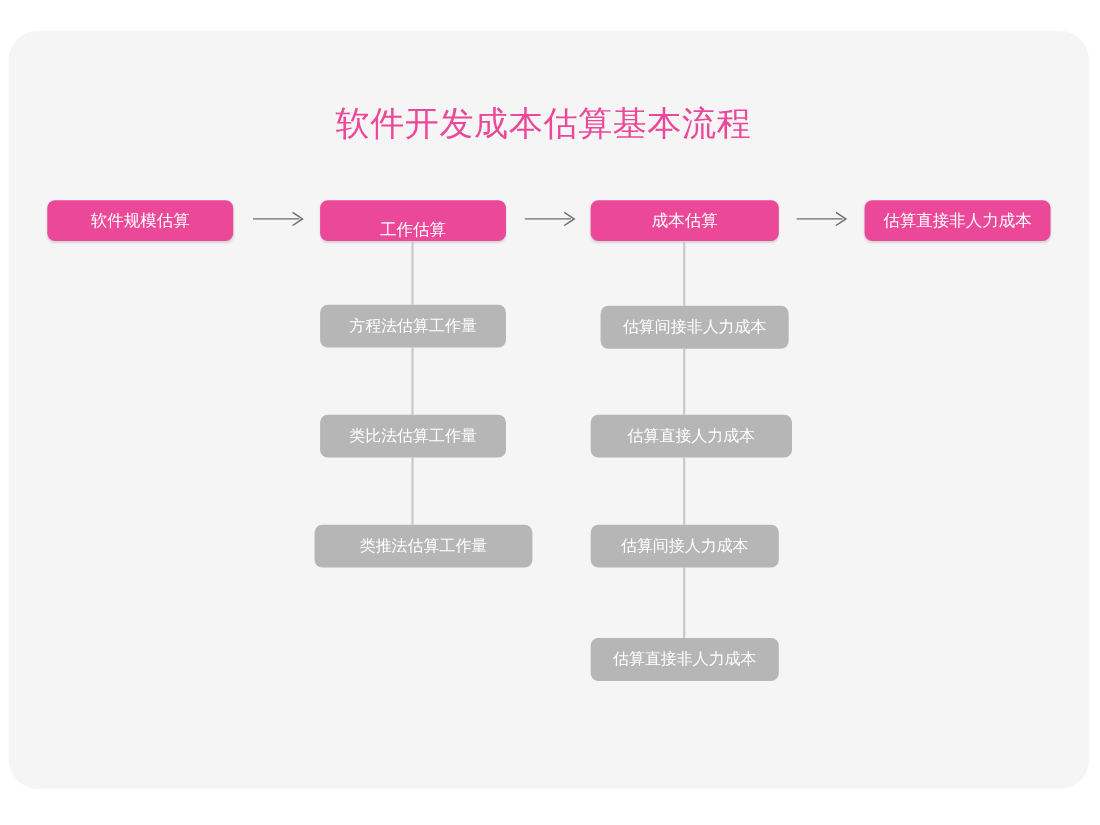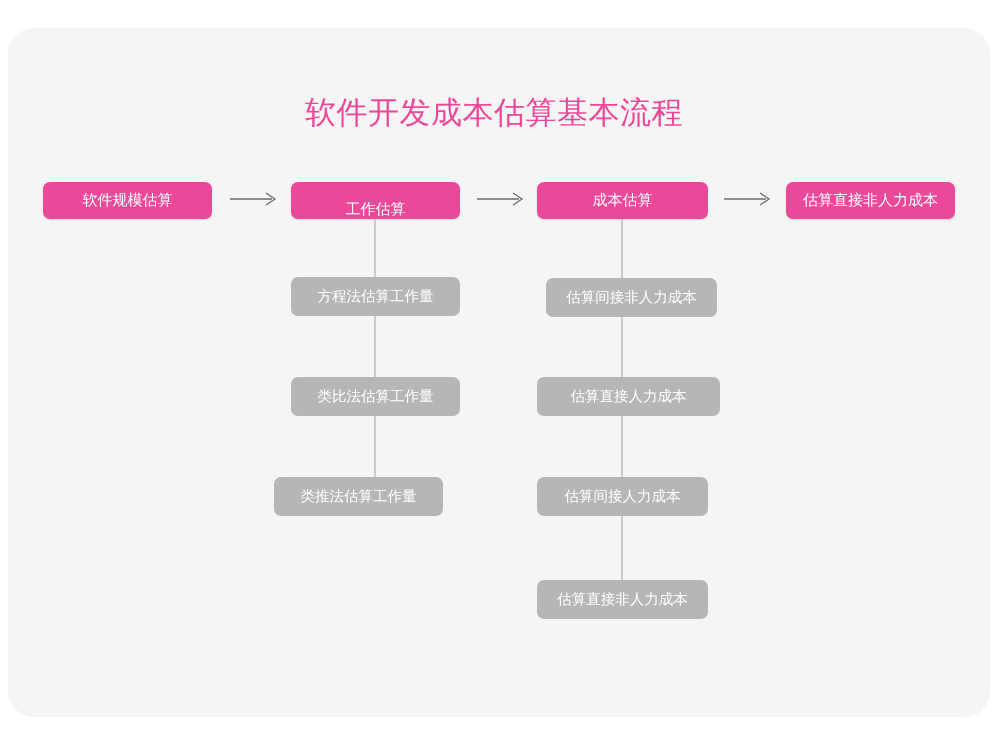--- a/index.html
+++ b/index.html
@@ -134,21 +134,21 @@
   <div class="vline" style="left:374px; top:219px; height:58px;"></div>
   <div class="vline" style="left:374px; top:316px; height:61px;"></div>
   <div class="vline" style="left:374px; top:416px; height:61px;"></div>
 
   <div class="node sub" style="left:291px; top:277px; width:169px;">
     <span>方程法估算工作量</span>
   </div>
   <div class="node sub" style="left:291px; top:377px; width:169px;">
     <span>类比法估算工作量</span>
   </div>
-  <div class="node sub" style="left:274px; top:477px; width:169px;">
+  <div class="node sub" style="left:286px; top:477px; width:198px;">
     <span>类推法估算工作量</span>
   </div>
 
   <div class="vline" style="left:621px; top:219px; height:59px;"></div>
   <div class="vline" style="left:621px; top:317px; height:60px;"></div>
   <div class="vline" style="left:621px; top:416px; height:61px;"></div>
   <div class="vline" style="left:621px; top:516px; height:64px;"></div>
 
   <div class="node sub" style="left:546px; top:278px; width:171px;">
     <span>估算间接非人力成本</span>

